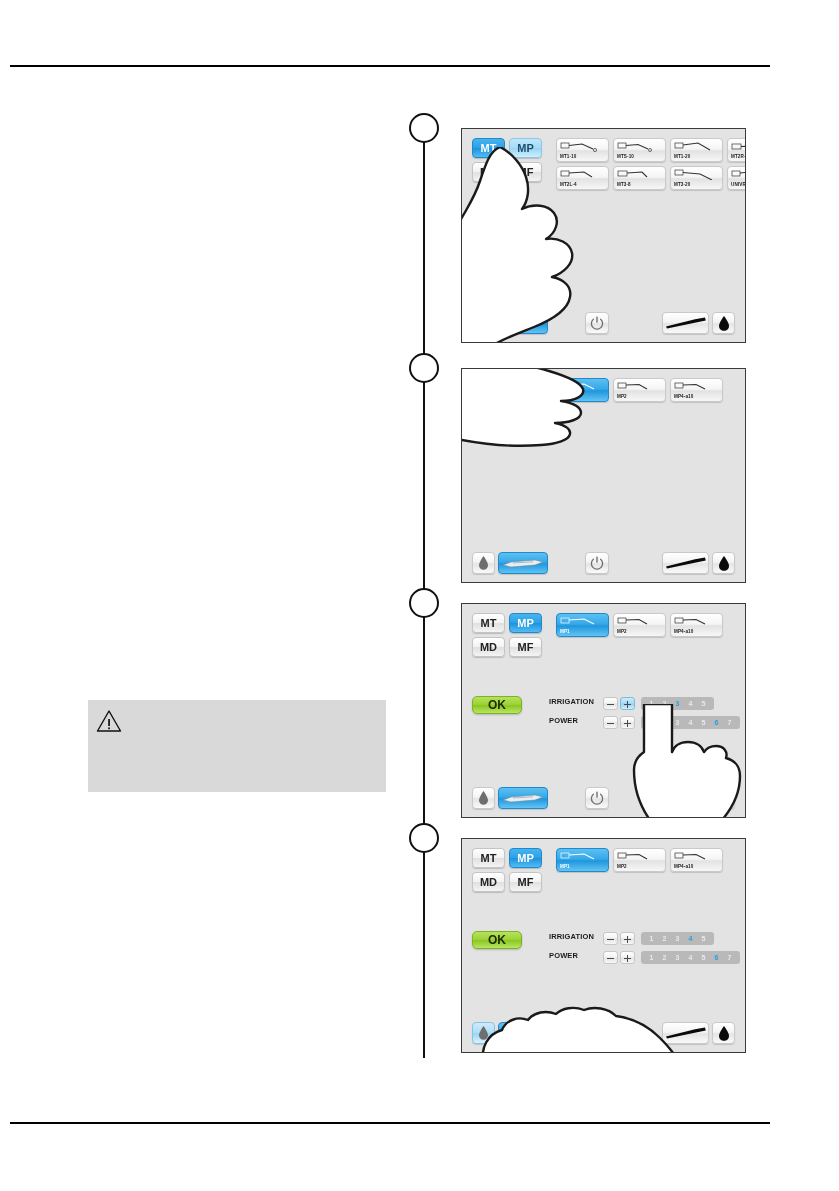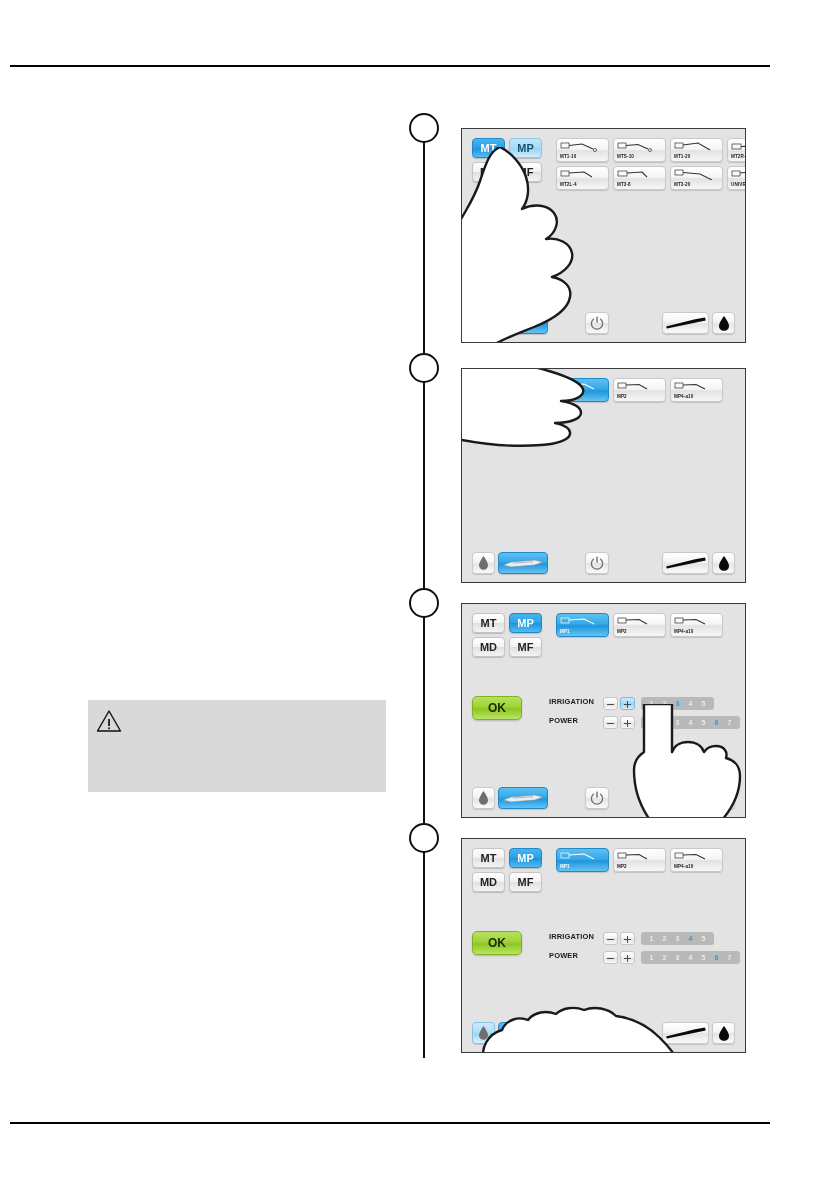--- a/index.html
+++ b/index.html
@@ -170,21 +170,21 @@
     letter-spacing: 0.1px;
     line-height: 6px;
   }
 
   
   .ok-btn {
     position: absolute;
     left: 10px;
     top: 92px;
     width: 50px;
-    height: 24px;
+    height: 18px;
     border-radius: 5px;
     display: flex;
     align-items: center;
     justify-content: center;
     font-size: 12px;
     font-weight: bold;
     color: #1d2b05;
     background: linear-gradient(180deg,#b6e25f 0%,#9ed236 46%,#8ac722 54%,#b9e565 100%);
     border: 1px solid #7fb220;
     box-sizing: border-box;

